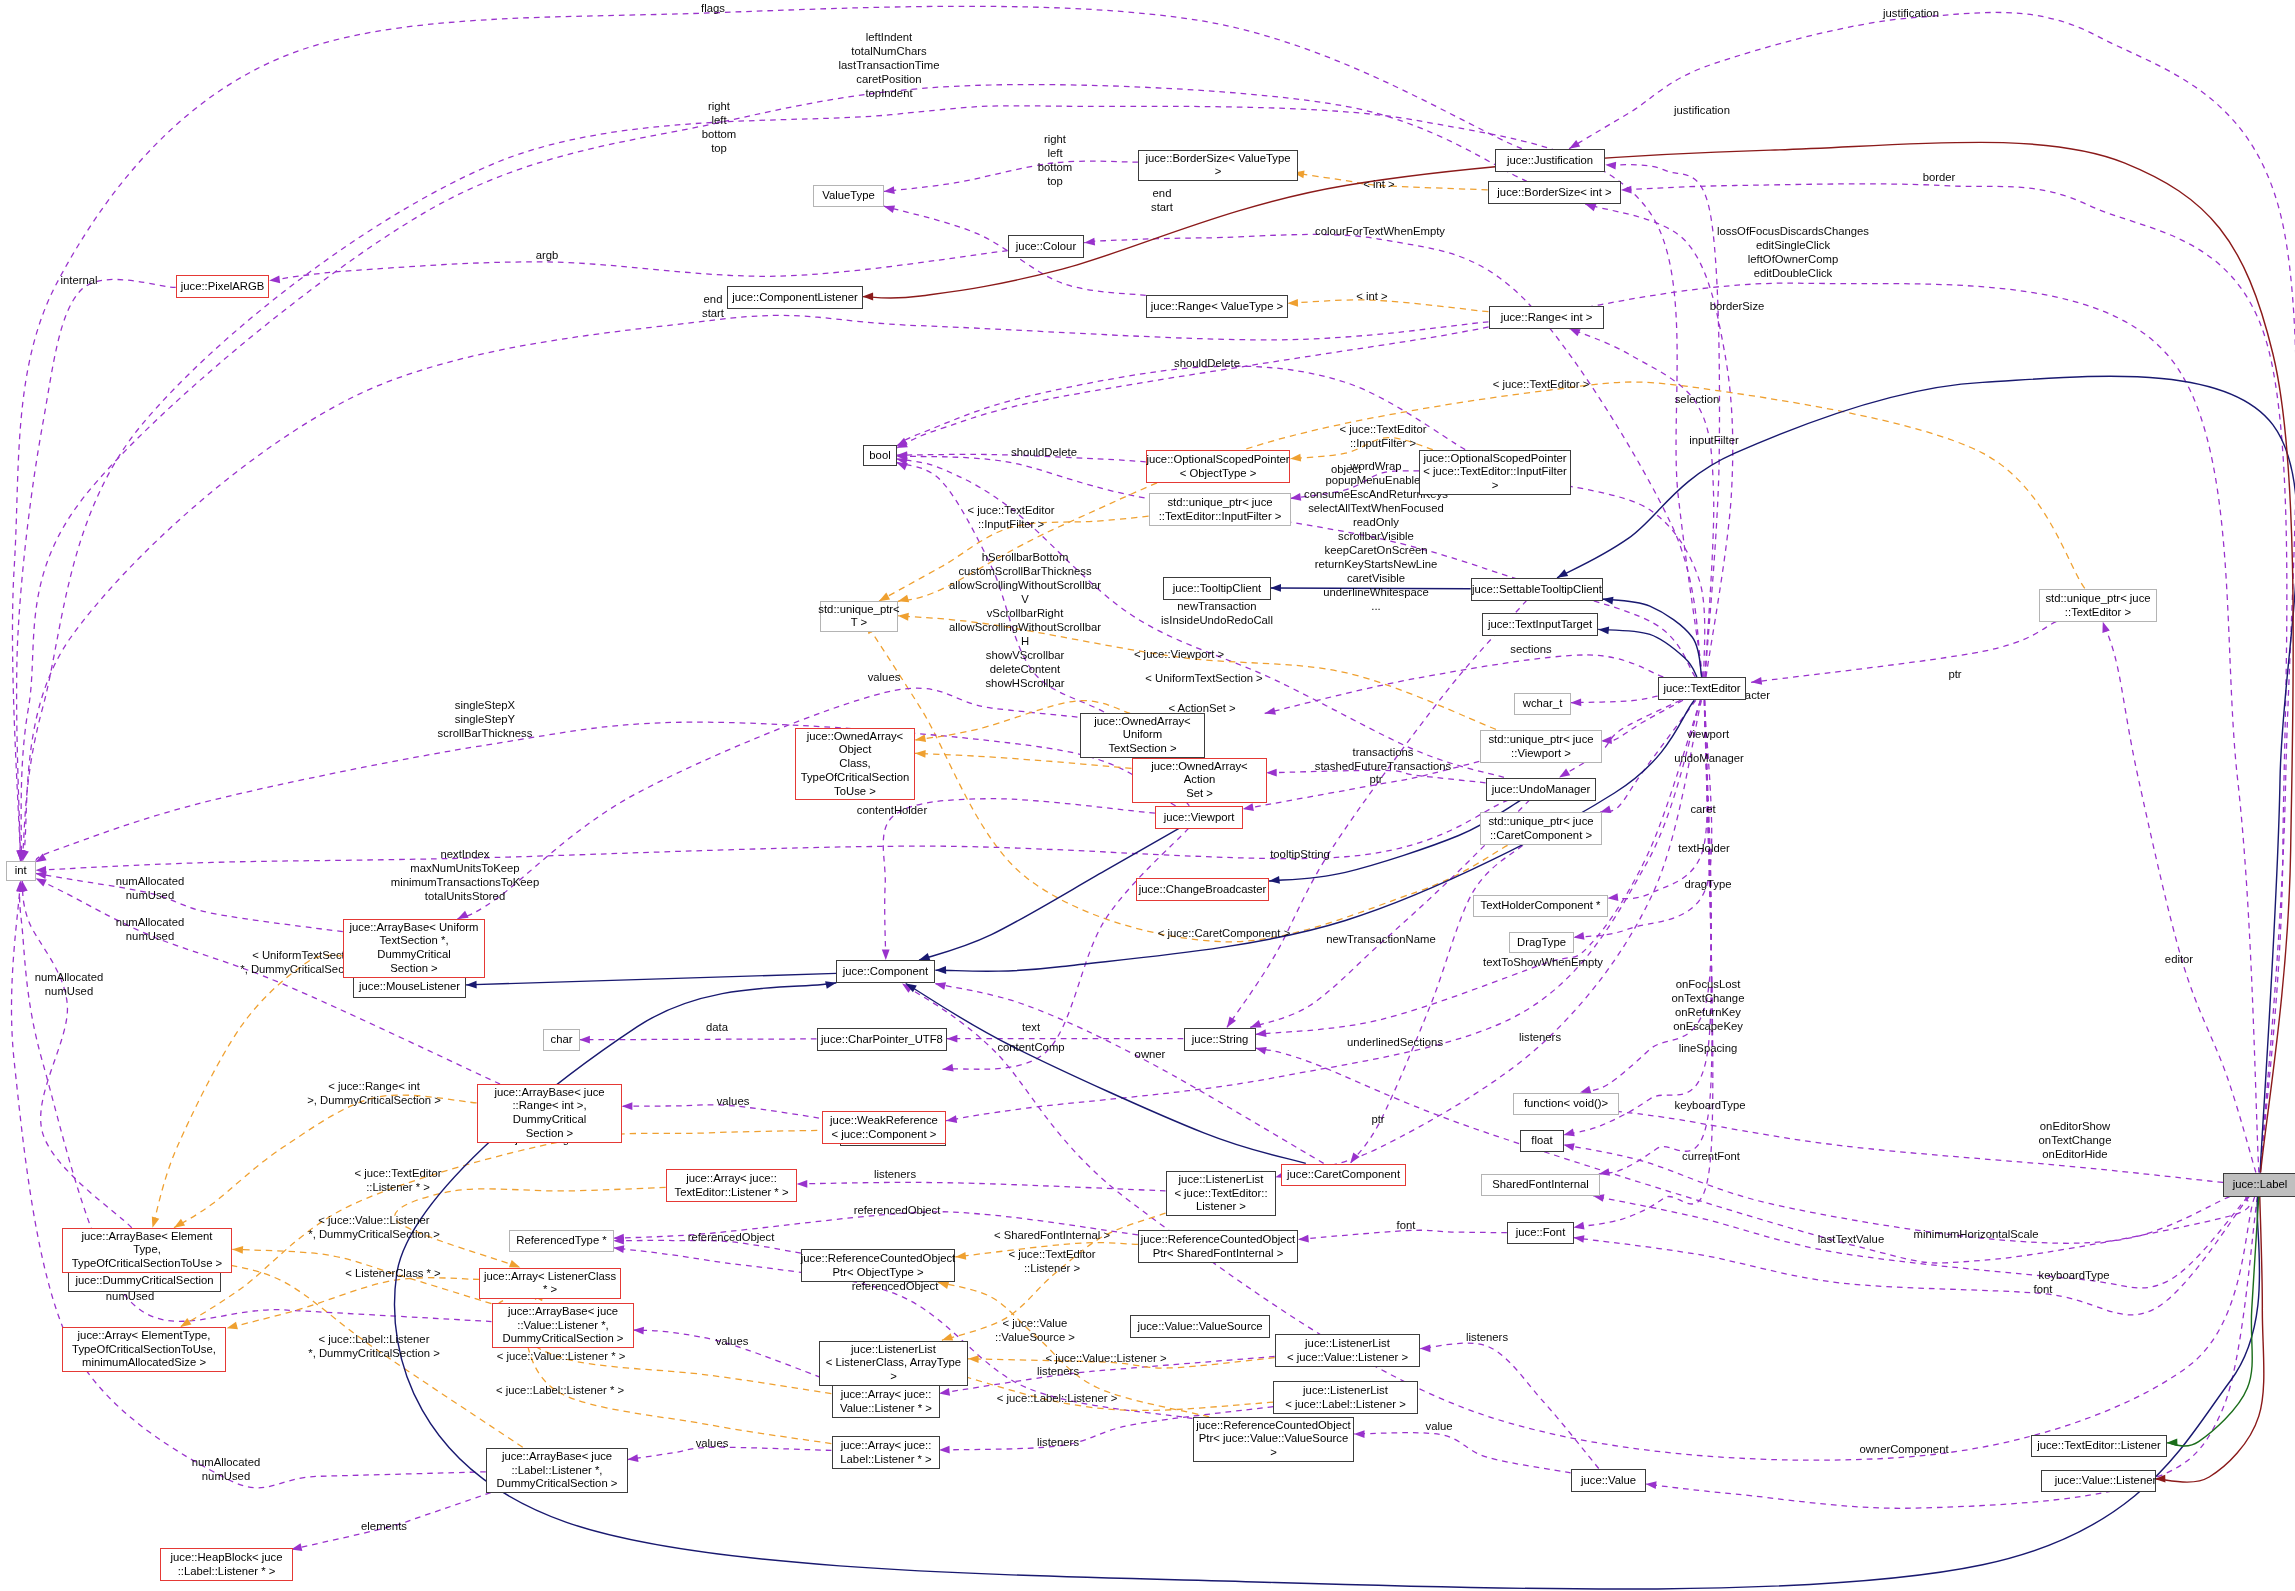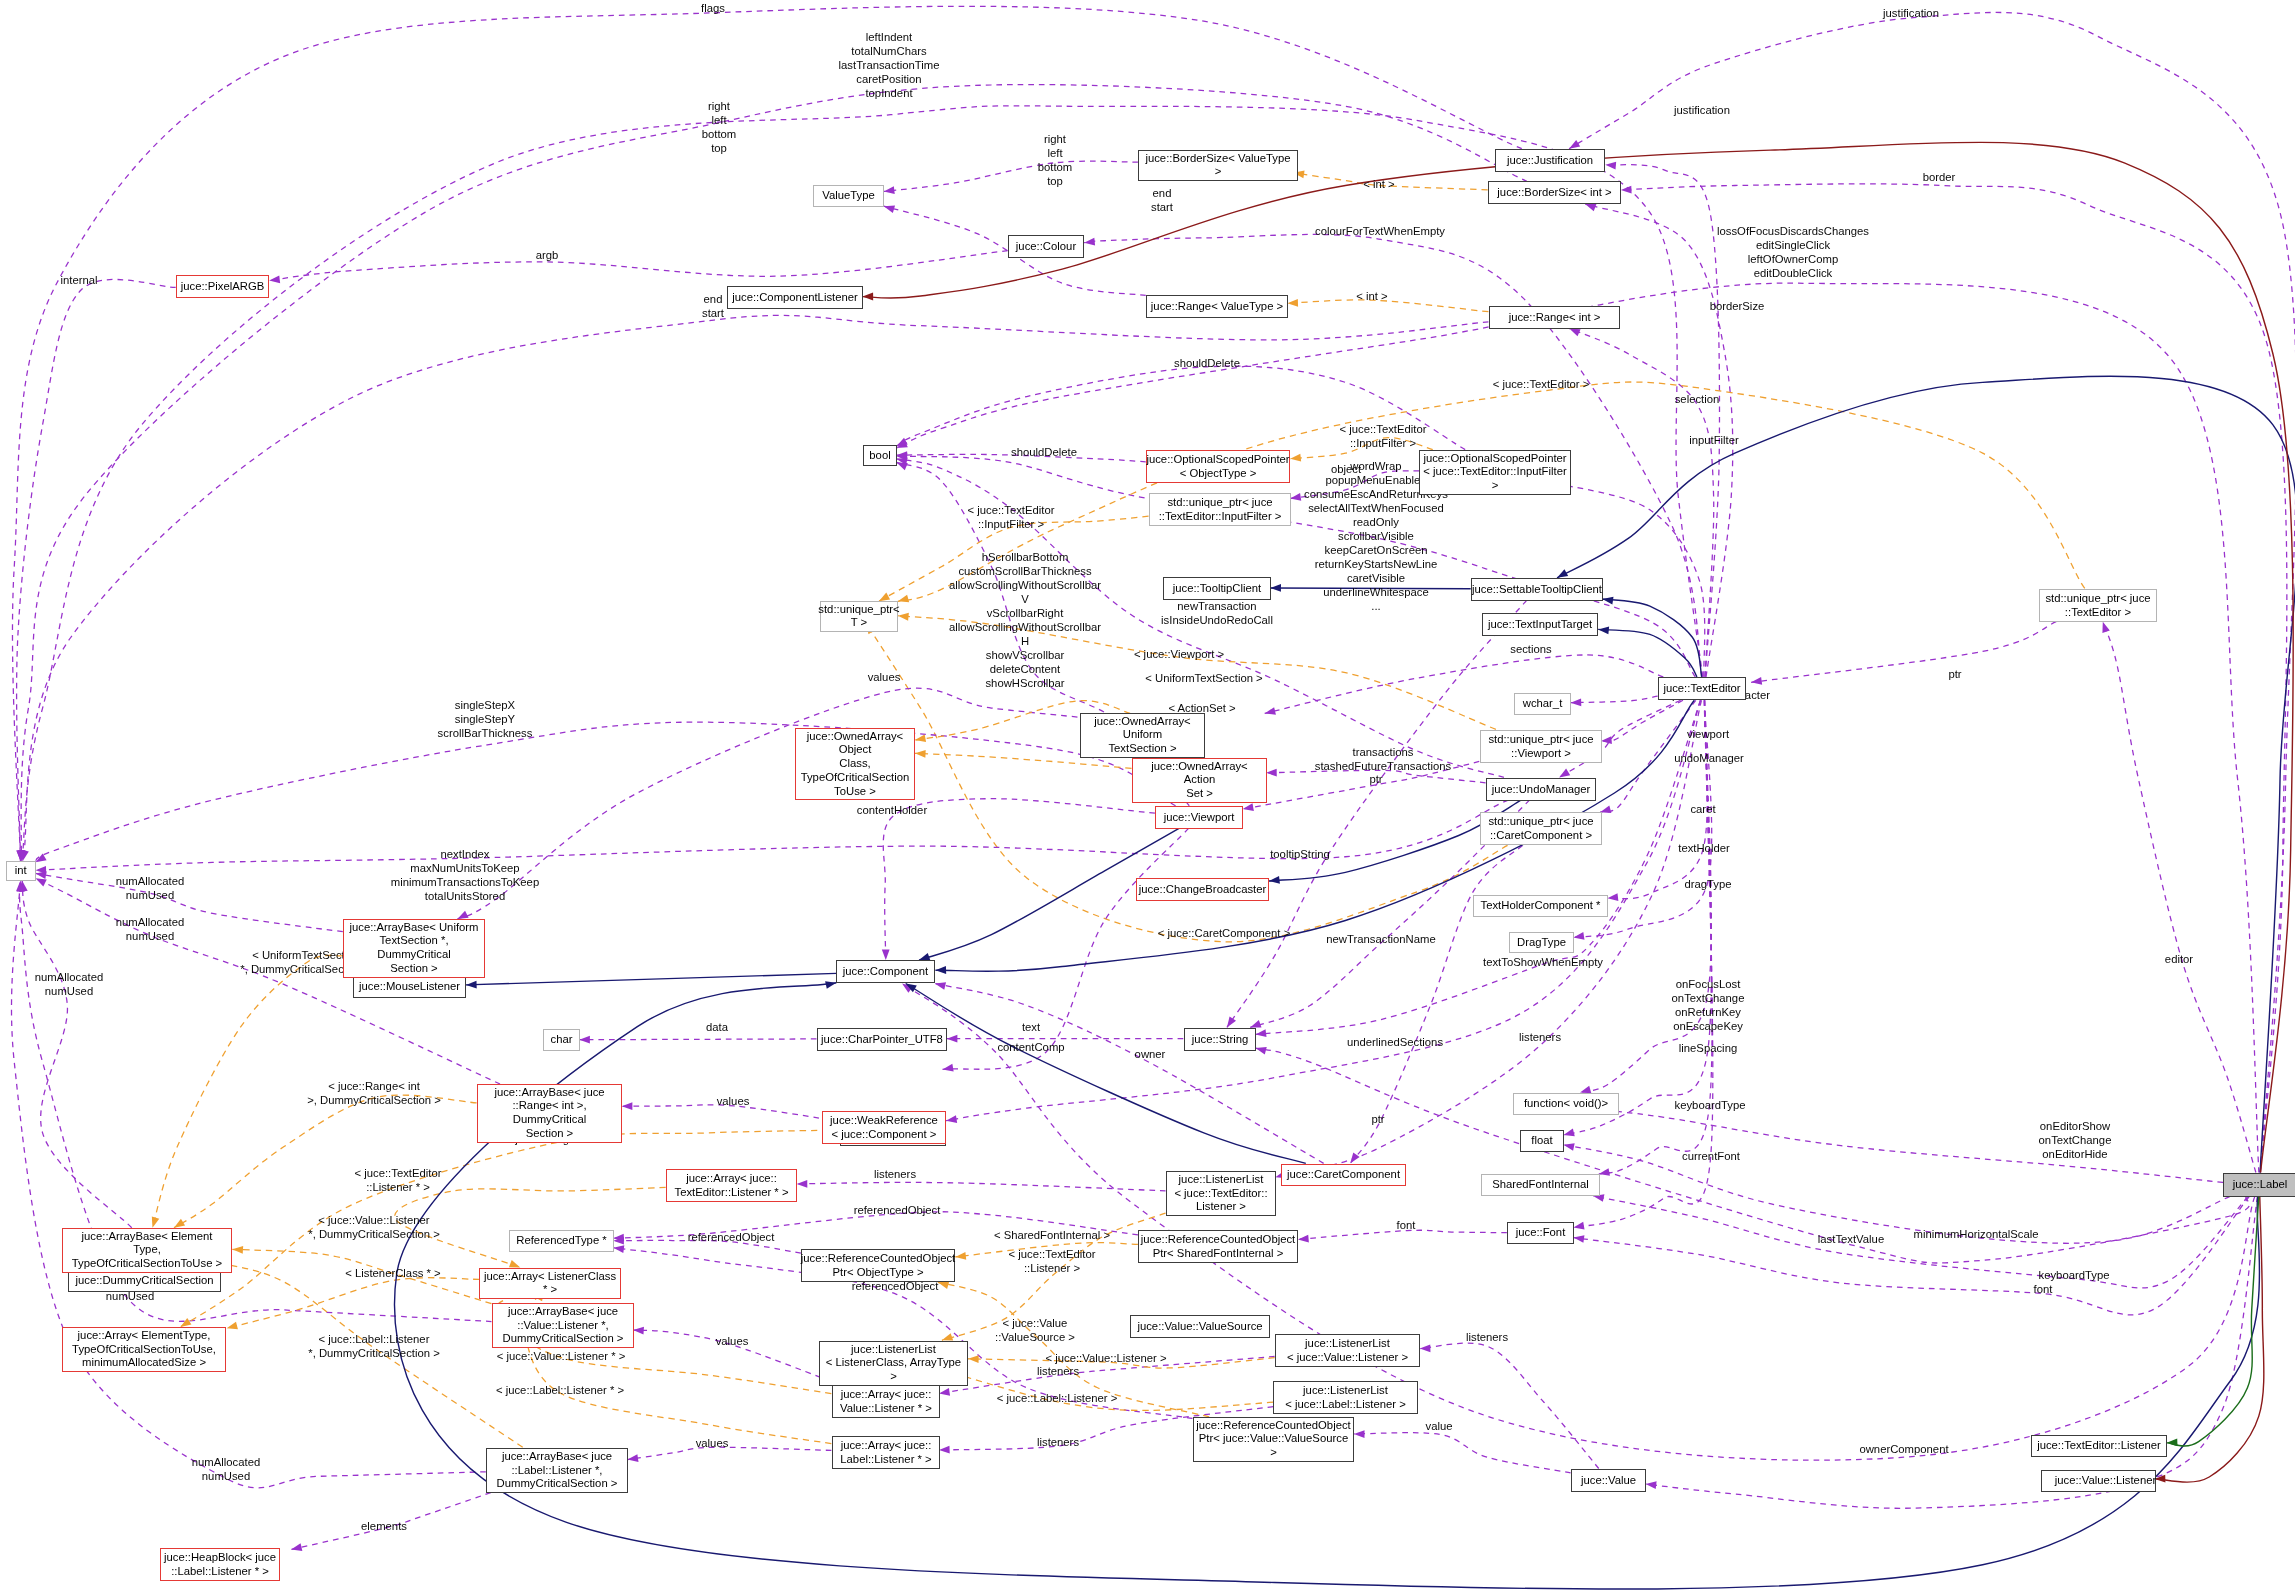--- a/index.html
+++ b/index.html
@@ -277,21 +277,21 @@
       <div class="node n-gray" style="left: 1149px; top: 493px; width: 142px; min-height: 33px;">std::unique_ptr&lt; juce
 ::TextEditor::InputFilter &gt;</div>
       <div class="node n-gray" style="left: 2039px; top: 589px; width: 118px; min-height: 33px;">std::unique_ptr&lt; juce
 ::TextEditor &gt;</div>
       <div class="node n-black" style="left: 1495px; top: 149px; width: 110px; min-height: 23px;">juce::Justification</div>
       <div class="node n-black" style="left: 1138px; top: 150px; width: 160px; min-height: 23px;">juce::BorderSize&lt; ValueType &gt;</div>
       <div class="node n-black" style="left: 1488px; top: 181px; width: 133px; min-height: 23px;">juce::BorderSize&lt; int &gt;</div>
       <div class="node n-black" style="left: 1008px; top: 235px; width: 76px; min-height: 23px;">juce::Colour</div>
       <div class="node n-black" style="left: 727px; top: 286px; width: 136px; min-height: 23px;">juce::ComponentListener</div>
       <div class="node n-black" style="left: 1146px; top: 295px; width: 142px; min-height: 23px;">juce::Range&lt; ValueType &gt;</div>
-      <div class="node n-black" style="left: 1489px; top: 306px; width: 131px; min-height: 23px;">juce::Range&lt; int &gt;</div>
+      <div class="node n-black" style="left: 1489px; top: 306px; width: 115px; min-height: 23px;">juce::Range&lt; int &gt;</div>
       <div class="node n-black" style="left: 1163px; top: 577px; width: 108px; min-height: 23px;">juce::TooltipClient</div>
       <div class="node n-black" style="left: 1471px; top: 578px; width: 132px; min-height: 23px;">juce::SettableTooltipClient</div>
       <div class="node n-black" style="left: 1482px; top: 613px; width: 116px; min-height: 23px;">juce::TextInputTarget</div>
       <div class="node n-black" style="left: 1080px; top: 713px; width: 125px; min-height: 33px;">juce::OwnedArray&lt; Uniform
 TextSection &gt;</div>
       <div class="node n-black" style="left: 1486px; top: 778px; width: 110px; min-height: 23px;">juce::UndoManager</div>
       <div class="node n-black" style="left: 836px; top: 960px; width: 99px; min-height: 23.4px;">juce::Component</div>
       <div class="node n-black" style="left: 353px; top: 976px; width: 113px; min-height: 22px;">juce::MouseListener</div>
       <div class="node n-black" style="left: 817px; top: 1028px; width: 130px; min-height: 23px;">juce::CharPointer_UTF8</div>
       <div class="node n-black" style="left: 1184px; top: 1028px; width: 72px; min-height: 23px;">juce::String</div>
@@ -351,21 +351,21 @@
 Section &gt;</div>
       <div class="node n-red" style="left: 666px; top: 1169px; width: 131px; min-height: 33px;">juce::Array&lt; juce::
 TextEditor::Listener * &gt;</div>
       <div class="node n-red" style="left: 479px; top: 1268px; width: 142px; min-height: 23px;">juce::Array&lt; ListenerClass * &gt;</div>
       <div class="node n-red" style="left: 492px; top: 1303px; width: 142px; min-height: 45px;">juce::ArrayBase&lt; juce
 ::Value::Listener *,
 DummyCriticalSection &gt;</div>
       <div class="node n-red" style="left: 62px; top: 1327px; width: 164px; min-height: 45px;">juce::Array&lt; ElementType,
 TypeOfCriticalSectionToUse,
 minimumAllocatedSize &gt;</div>
-      <div class="node n-red" style="left: 160px; top: 1548px; width: 120px; min-height: 33px;">juce::HeapBlock&lt; juce
+      <div class="node n-red" style="left: 160px; top: 1548px; width: 133px; min-height: 33px;">juce::HeapBlock&lt; juce
 ::Label::Listener * &gt;</div>
       <div class="node n-main" style="left: 2223px; top: 1173px; width: 74px; min-height: 24px;">juce::Label</div>
     </div>
   <div id="labels">
       <div class="elabel" style="left: 1702px; top: 103px;">justification</div>
       <div class="elabel" style="left: 1911px; top: 5.7px;">justification</div>
       <div class="elabel" style="left: 1939px; top: 170px;">border</div>
       <div class="elabel" style="left: 1724px; top: 299px; padding-left: 26px;">borderSize</div>
       <div class="elabel" style="left: 719px; top: 99px;">right
 left

